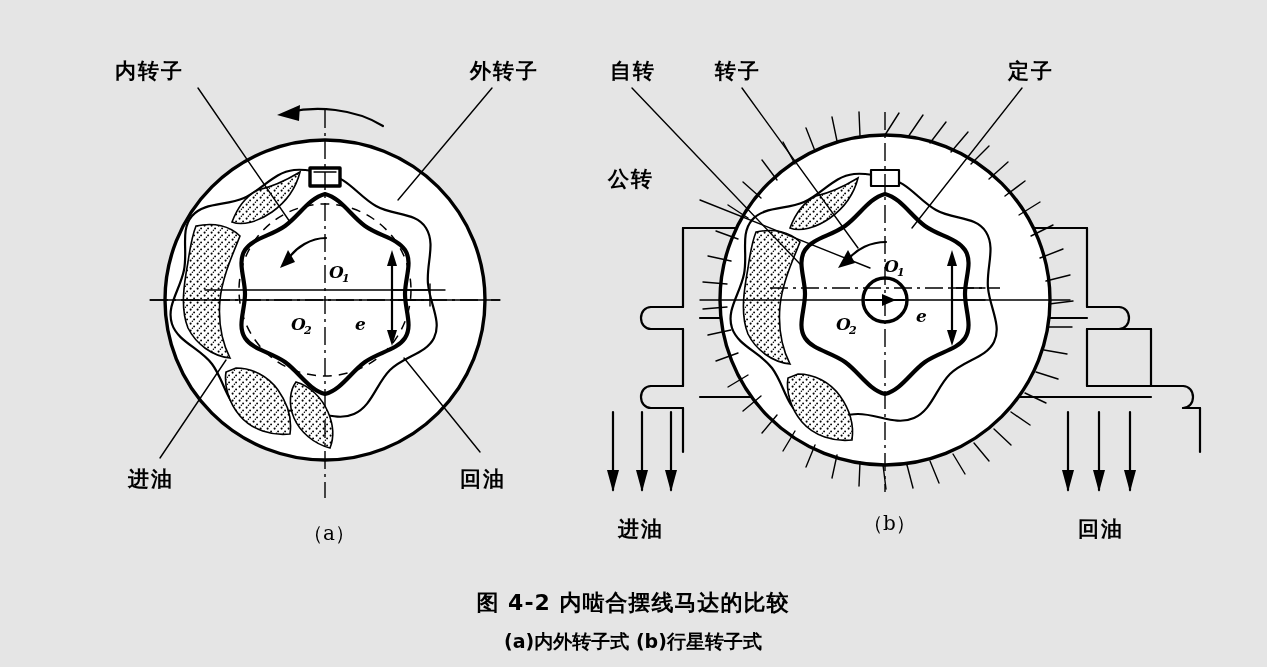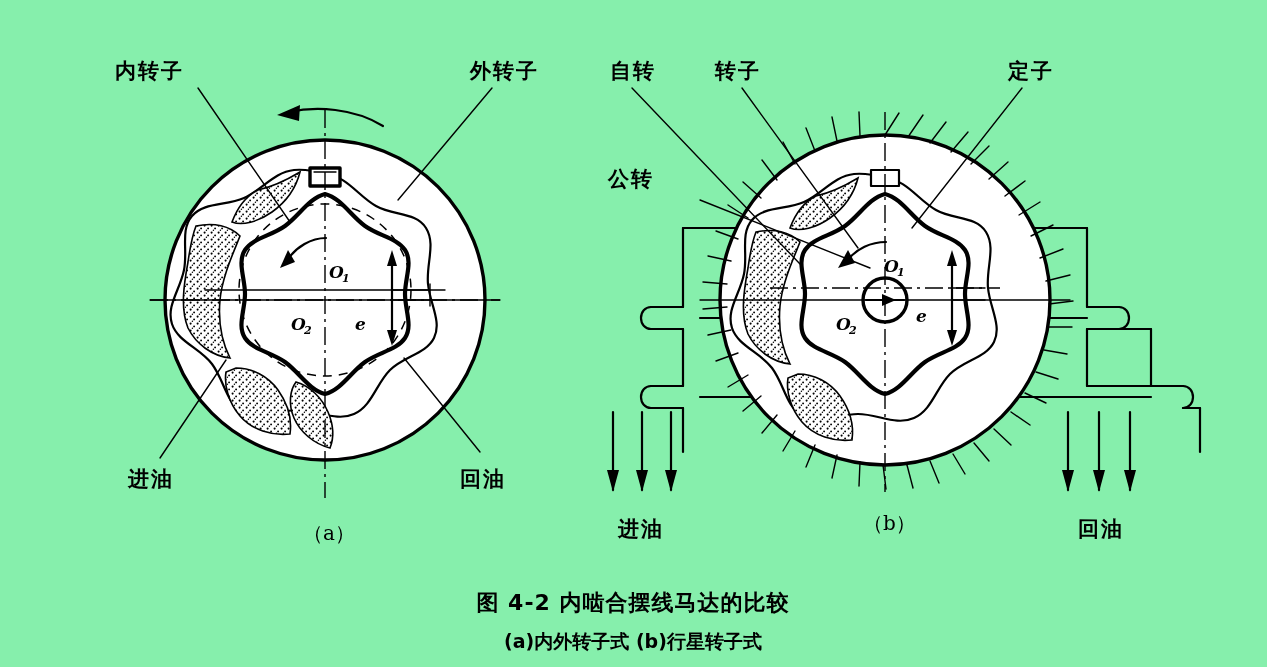--- a/index.html
+++ b/index.html
@@ -7,21 +7,21 @@
     padding: 0;
     background: #ffffff;
   }
   body {
     font-family: "DejaVu Sans", "Liberation Sans", sans-serif;
   }
   #page {
     position: relative;
     width: 1267px;
     height: 667px;
-    background: #86efac;
+    background: #e5e5e5;
     overflow: hidden;
   }
   #figure-svg {
     position: absolute;
     left: 0;
     top: 0;
     width: 1267px;
     height: 667px;
   }
   .cjk {

